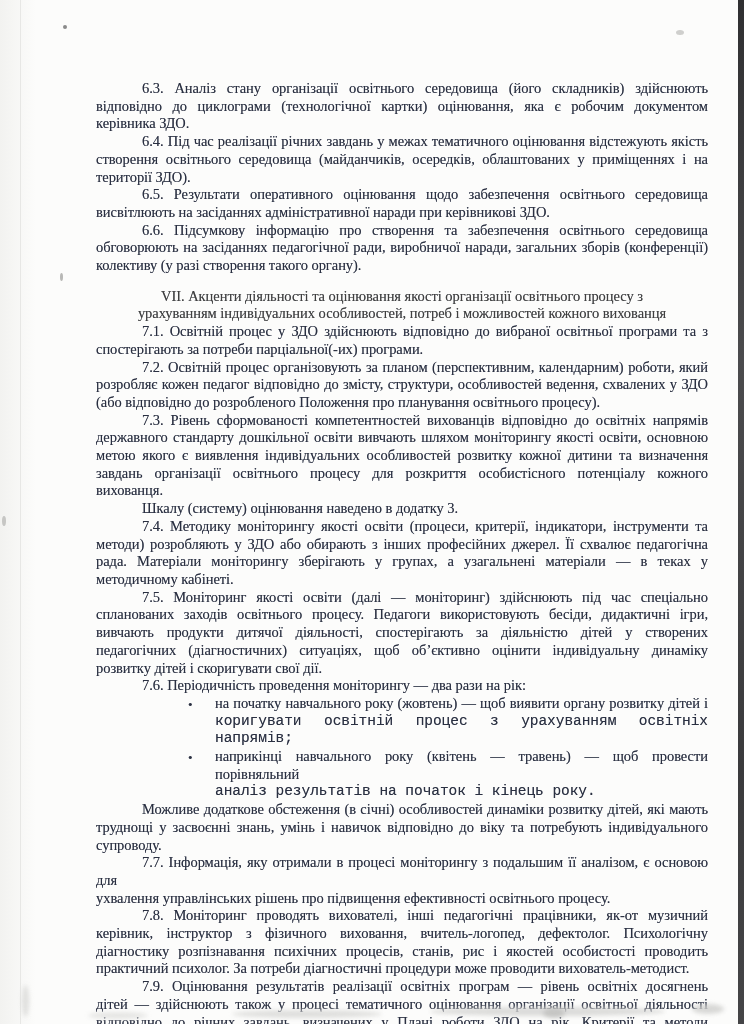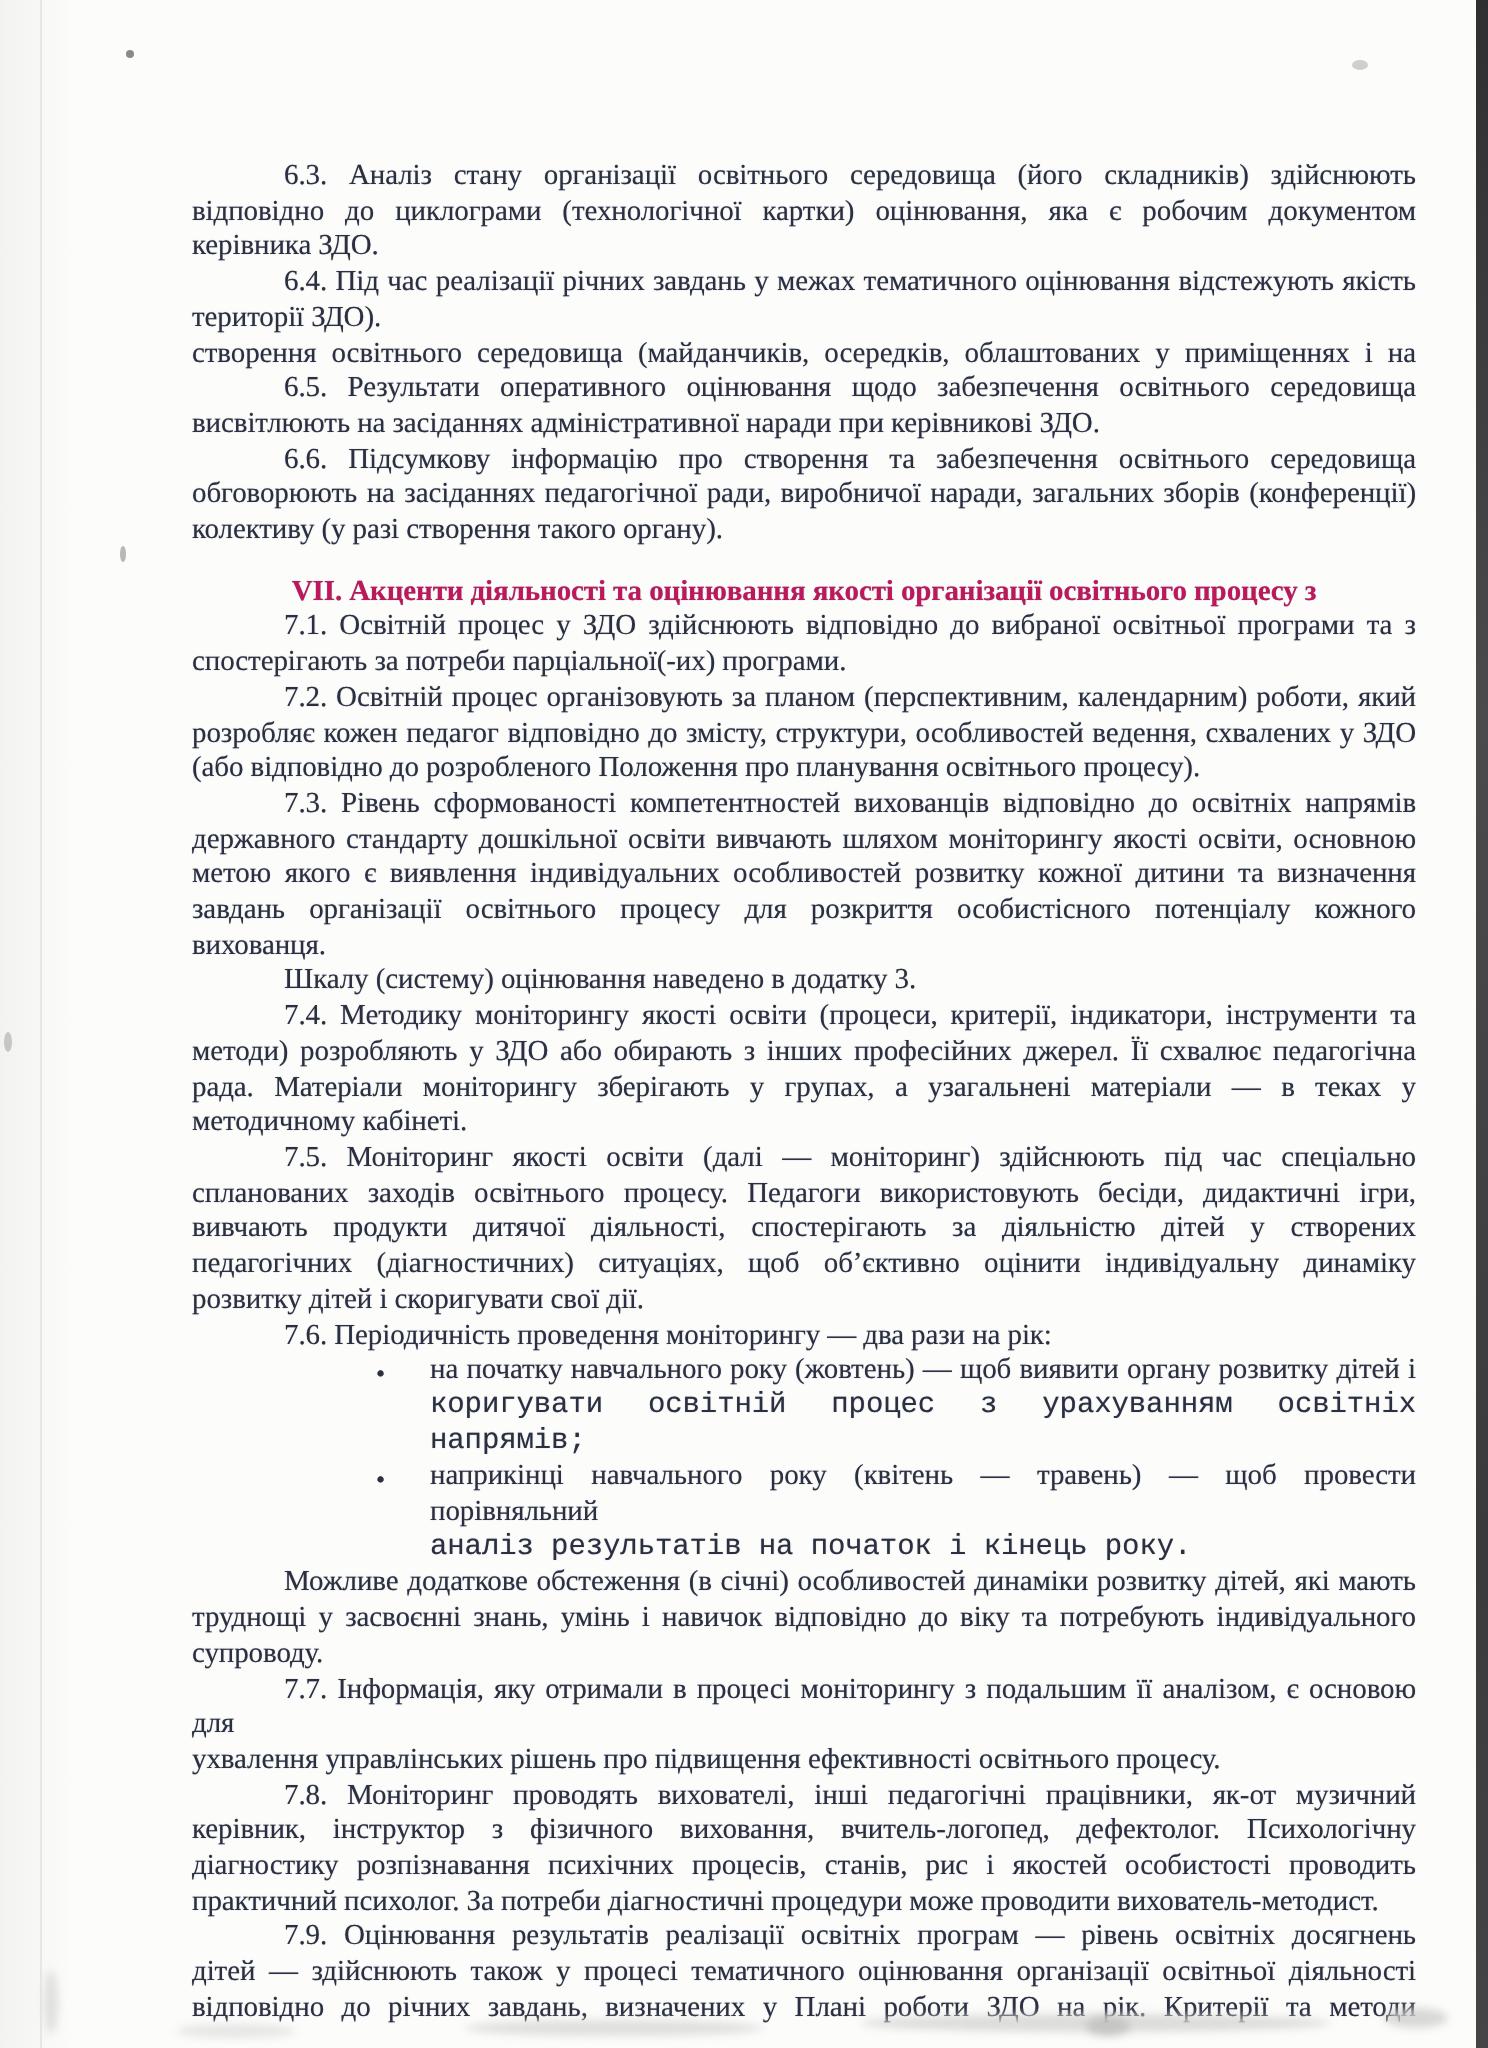--- a/index.html
+++ b/index.html
@@ -45,22 +45,22 @@
     text-shadow: 0 0 0.5px rgba(42, 48, 66, 0.5);
   }
   .para .line {
     text-align: justify;
     text-align-last: justify;
   }
   .para .line.first { text-indent: 46px; }
   .para .line.last { text-align-last: left; }
   .heading {
     margin-top: 13px;
-    font-weight: bold;
-    color: #be185d;
+    font-weight: normal;
+    color: #404040;
   }
   .heading .line {
     text-align: center;
     text-align-last: center;
   }
   .bullet {
     position: relative;
     padding-left: 119px;
   }
   .bullet .line {
@@ -86,34 +86,35 @@
   <div class="page-edge-line"></div>
 
   <div class="content">
       <div class="para">
         <div class="line first">6.3. Аналіз стану організації освітнього середовища (його складників) здійснюють</div>
         <div class="line">відповідно до циклограми (технологічної картки) оцінювання, яка є робочим документом</div>
         <div class="line last">керівника ЗДО.</div>
       </div>
       <div class="para">
         <div class="line first">6.4. Під час реалізації річних завдань у межах тематичного оцінювання відстежують якість</div>
+        <div class="line">створення освітнього середовища (майданчиків, осередків, облаштованих у приміщеннях і на</div>
         <div class="line last">території ЗДО).</div>
-        <div class="line">створення освітнього середовища (майданчиків, осередків, облаштованих у приміщеннях і на</div>
       </div>
       <div class="para">
         <div class="line first">6.5. Результати оперативного оцінювання щодо забезпечення освітнього середовища</div>
         <div class="line last">висвітлюють на засіданнях адміністративної наради при керівникові ЗДО.</div>
       </div>
       <div class="para">
         <div class="line first">6.6. Підсумкову інформацію про створення та забезпечення освітнього середовища</div>
         <div class="line">обговорюють на засіданнях педагогічної ради, виробничої наради, загальних зборів (конференції)</div>
         <div class="line last">колективу (у разі створення такого органу).</div>
       </div>
       <div class="heading">
         <div class="line">VII. Акценти діяльності та оцінювання якості організації освітнього процесу з</div>
+        <div class="line last">урахуванням індивідуальних особливостей, потреб і можливостей кожного вихованця</div>
       </div>
       <div class="para">
         <div class="line first">7.1. Освітній процес у ЗДО здійснюють відповідно до вибраної освітньої програми та з</div>
         <div class="line last">спостерігають за потреби парціальної(-их) програми.</div>
       </div>
       <div class="para">
         <div class="line first">7.2. Освітній процес організовують за планом (перспективним, календарним) роботи, який</div>
         <div class="line">розробляє кожен педагог відповідно до змісту, структури, особливостей ведення, схвалених у ЗДО</div>
         <div class="line last">(або відповідно до розробленого Положення про планування освітнього процесу).</div>
       </div>

